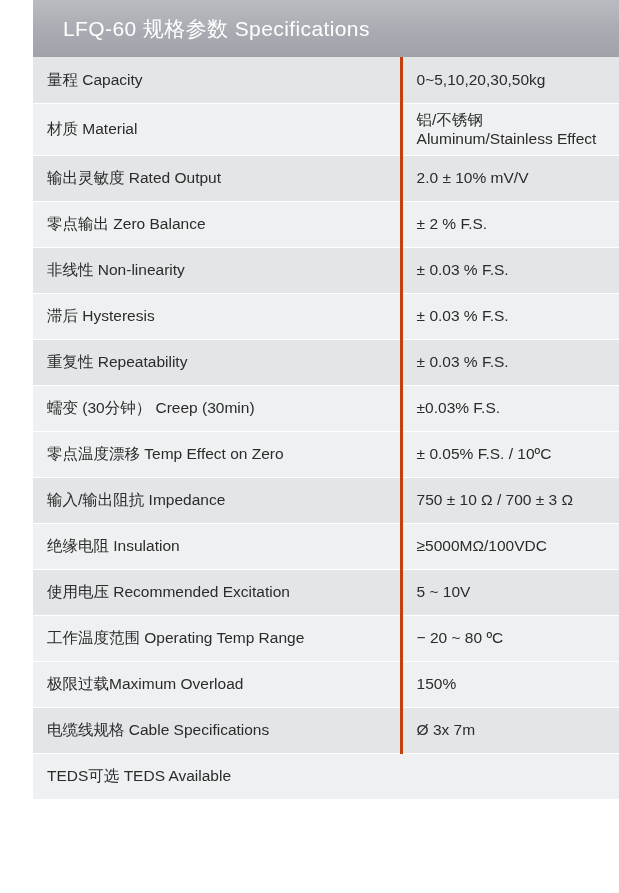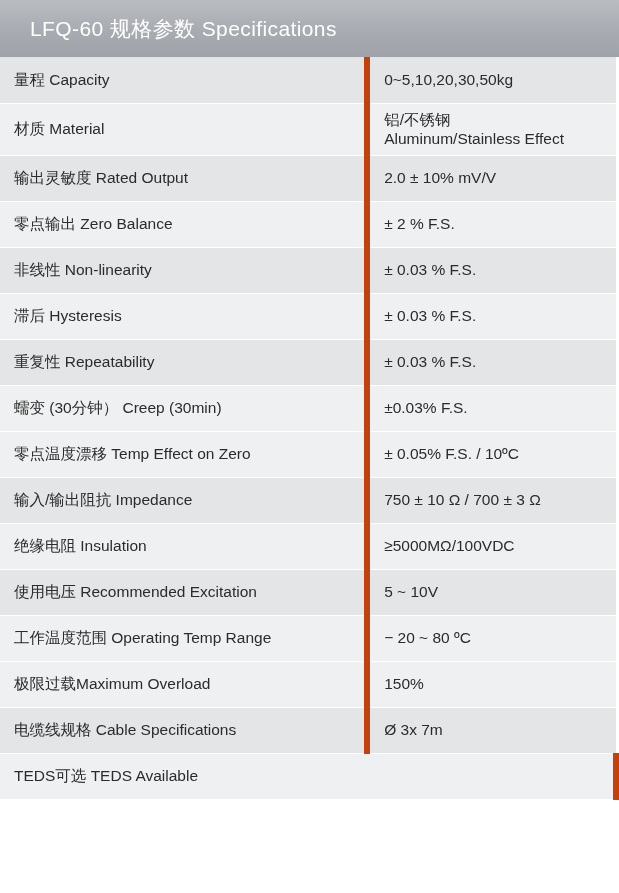--- a/index.html
+++ b/index.html
@@ -12,20 +12,21 @@
     height: 893px;
     font-family: "Liberation Sans", sans-serif;
     color: #2b2b2b;
     overflow: hidden;
   }
   .spec-sheet {
     width: 619px;
     height: 893px;
     box-sizing: border-box;
     position: relative;
+    padding-left: 33px;
   }
   
   .spec-header {
     height: 57px;
     background: linear-gradient(180deg, #b9bcc1 0%, #a8abb1 55%, #9fa2a8 100%);
     display: flex;
     align-items: center;
     padding-left: 30px;
     box-sizing: border-box;
   }
@@ -51,21 +52,21 @@
   .spec-table td {
     padding: 0 0 0 14px;
     font-size: 15.5px;
     vertical-align: middle;
     border-bottom: 1px solid #ffffff;
     line-height: 1.25;
     box-sizing: border-box;
   }
   .spec-table td.label {
     width: 366px;
-    border-right: 6px solid #c2410c;
+    border-right: 3px solid #c2410c;
   }
   .spec-table td.value {
     width: 248px;
   }
   .row-a td { background: #e3e5e7; }
   .row-b td { background: #eff0f1; }
   .full td {
     width: 619px;
     border-right: none;
   }

